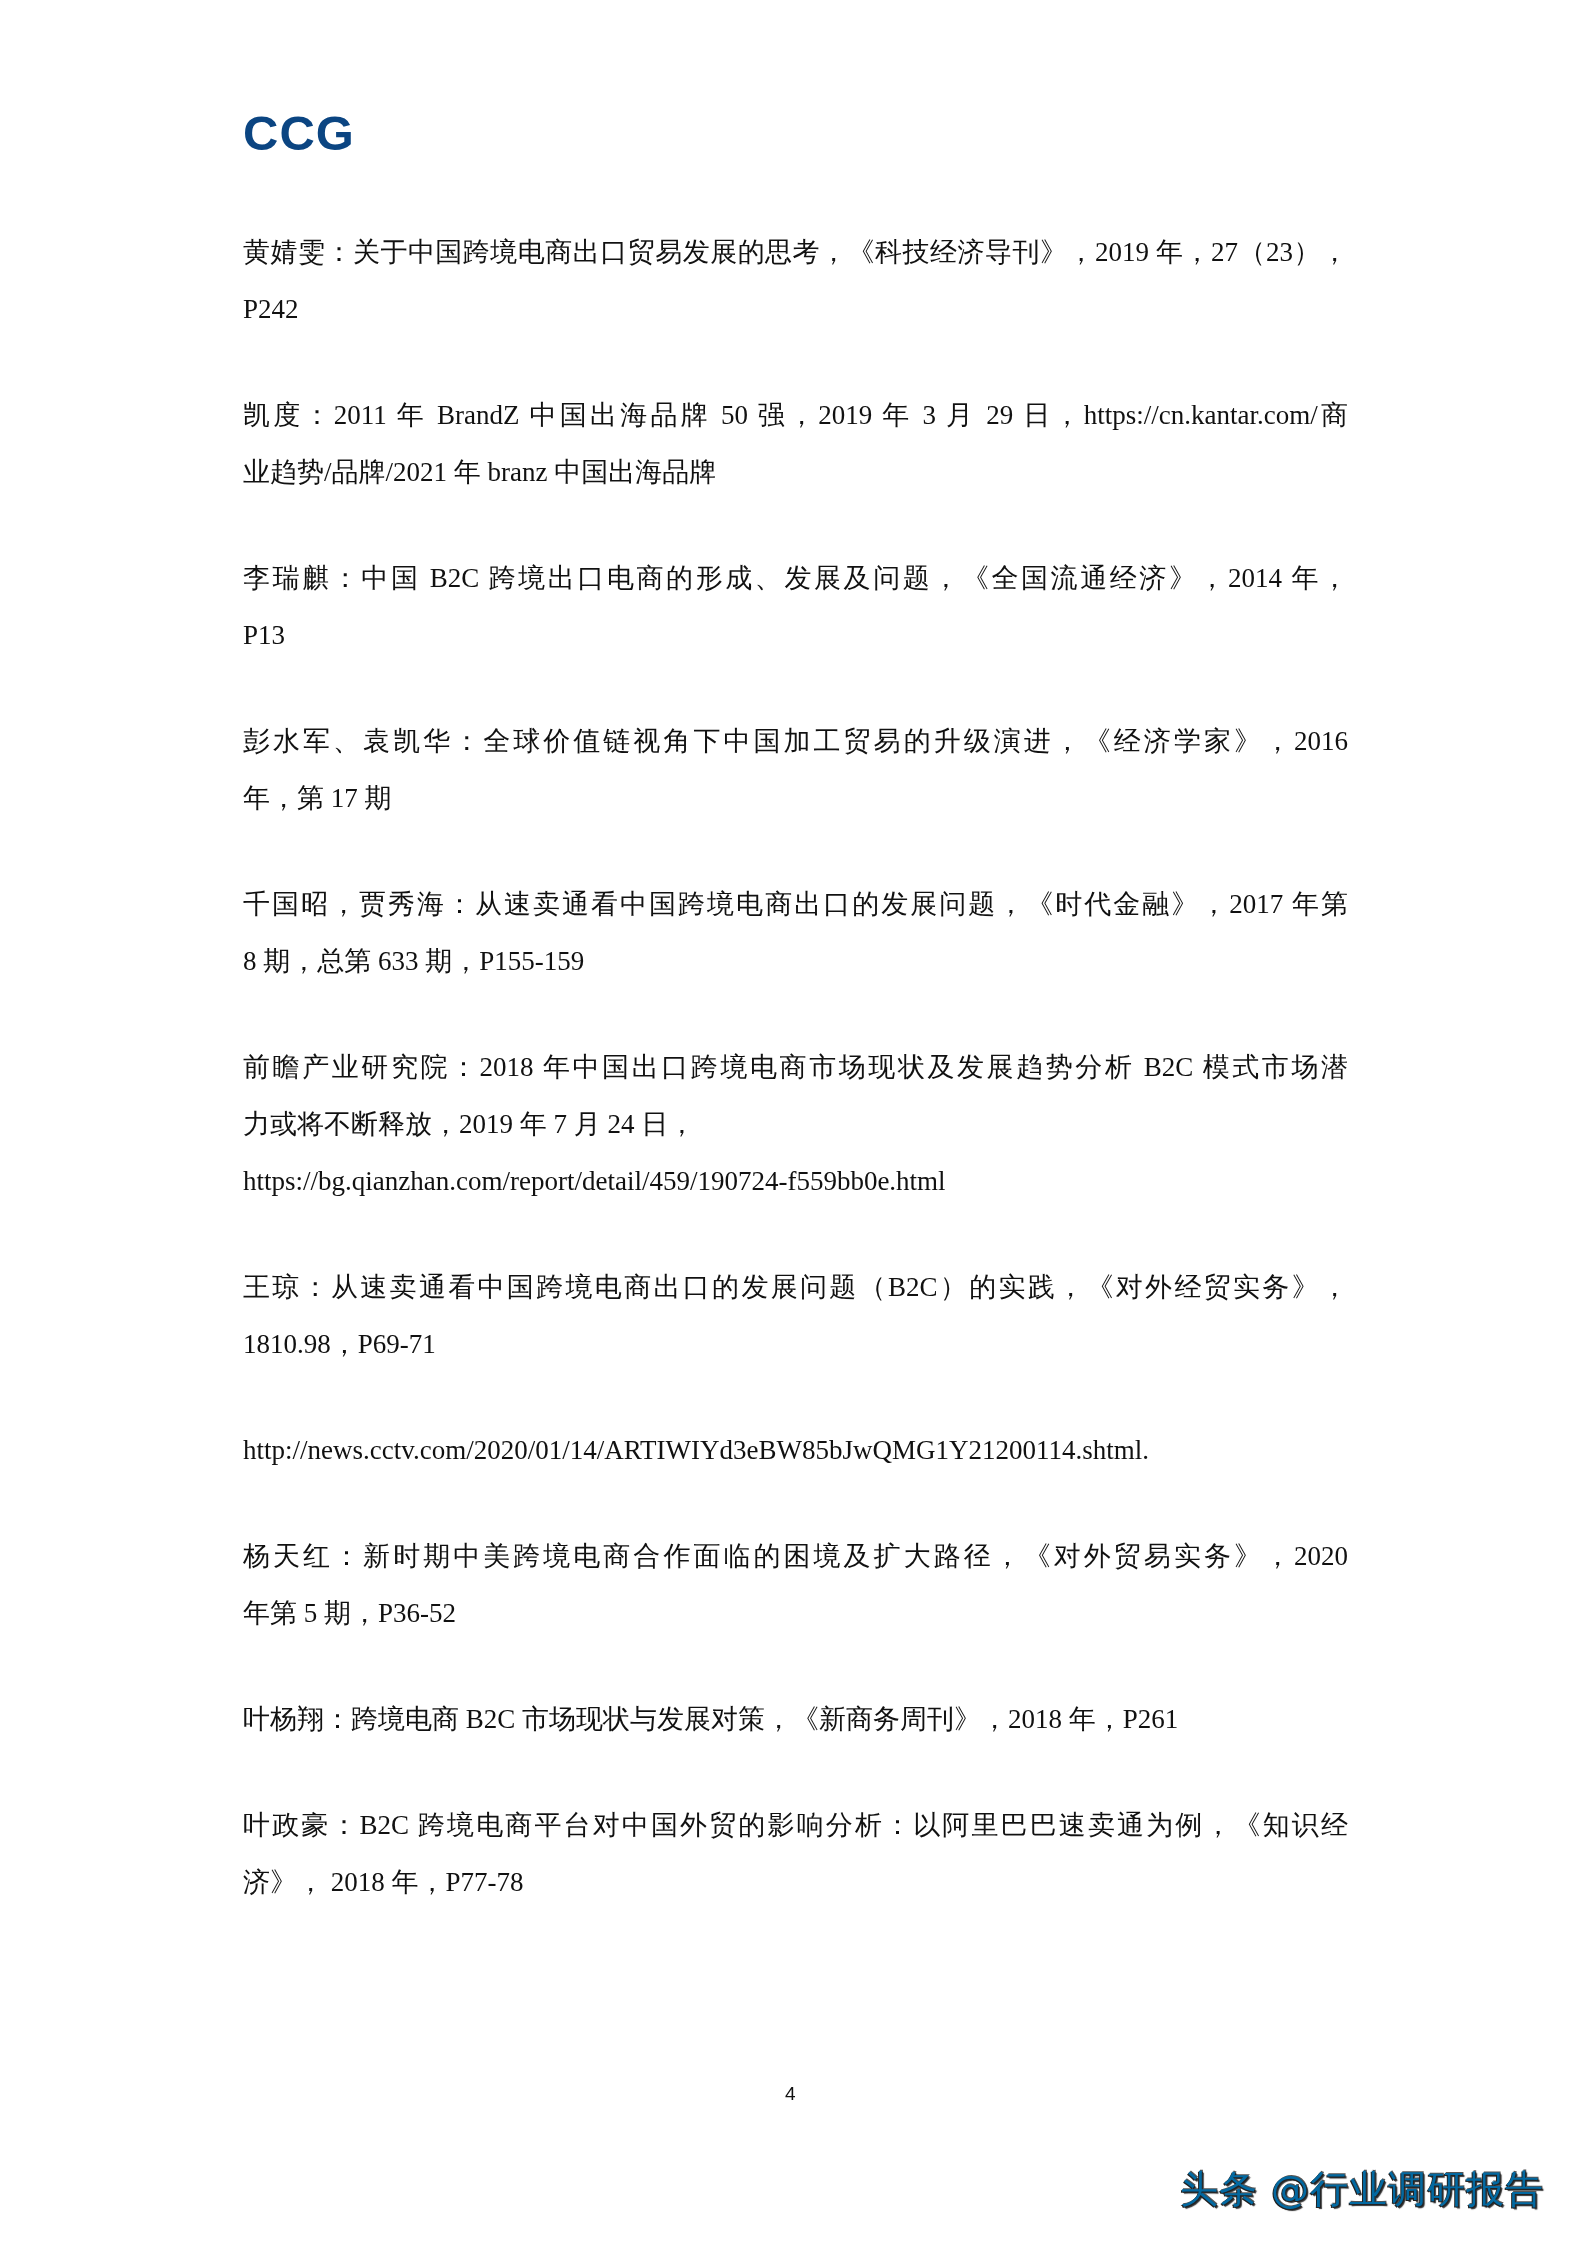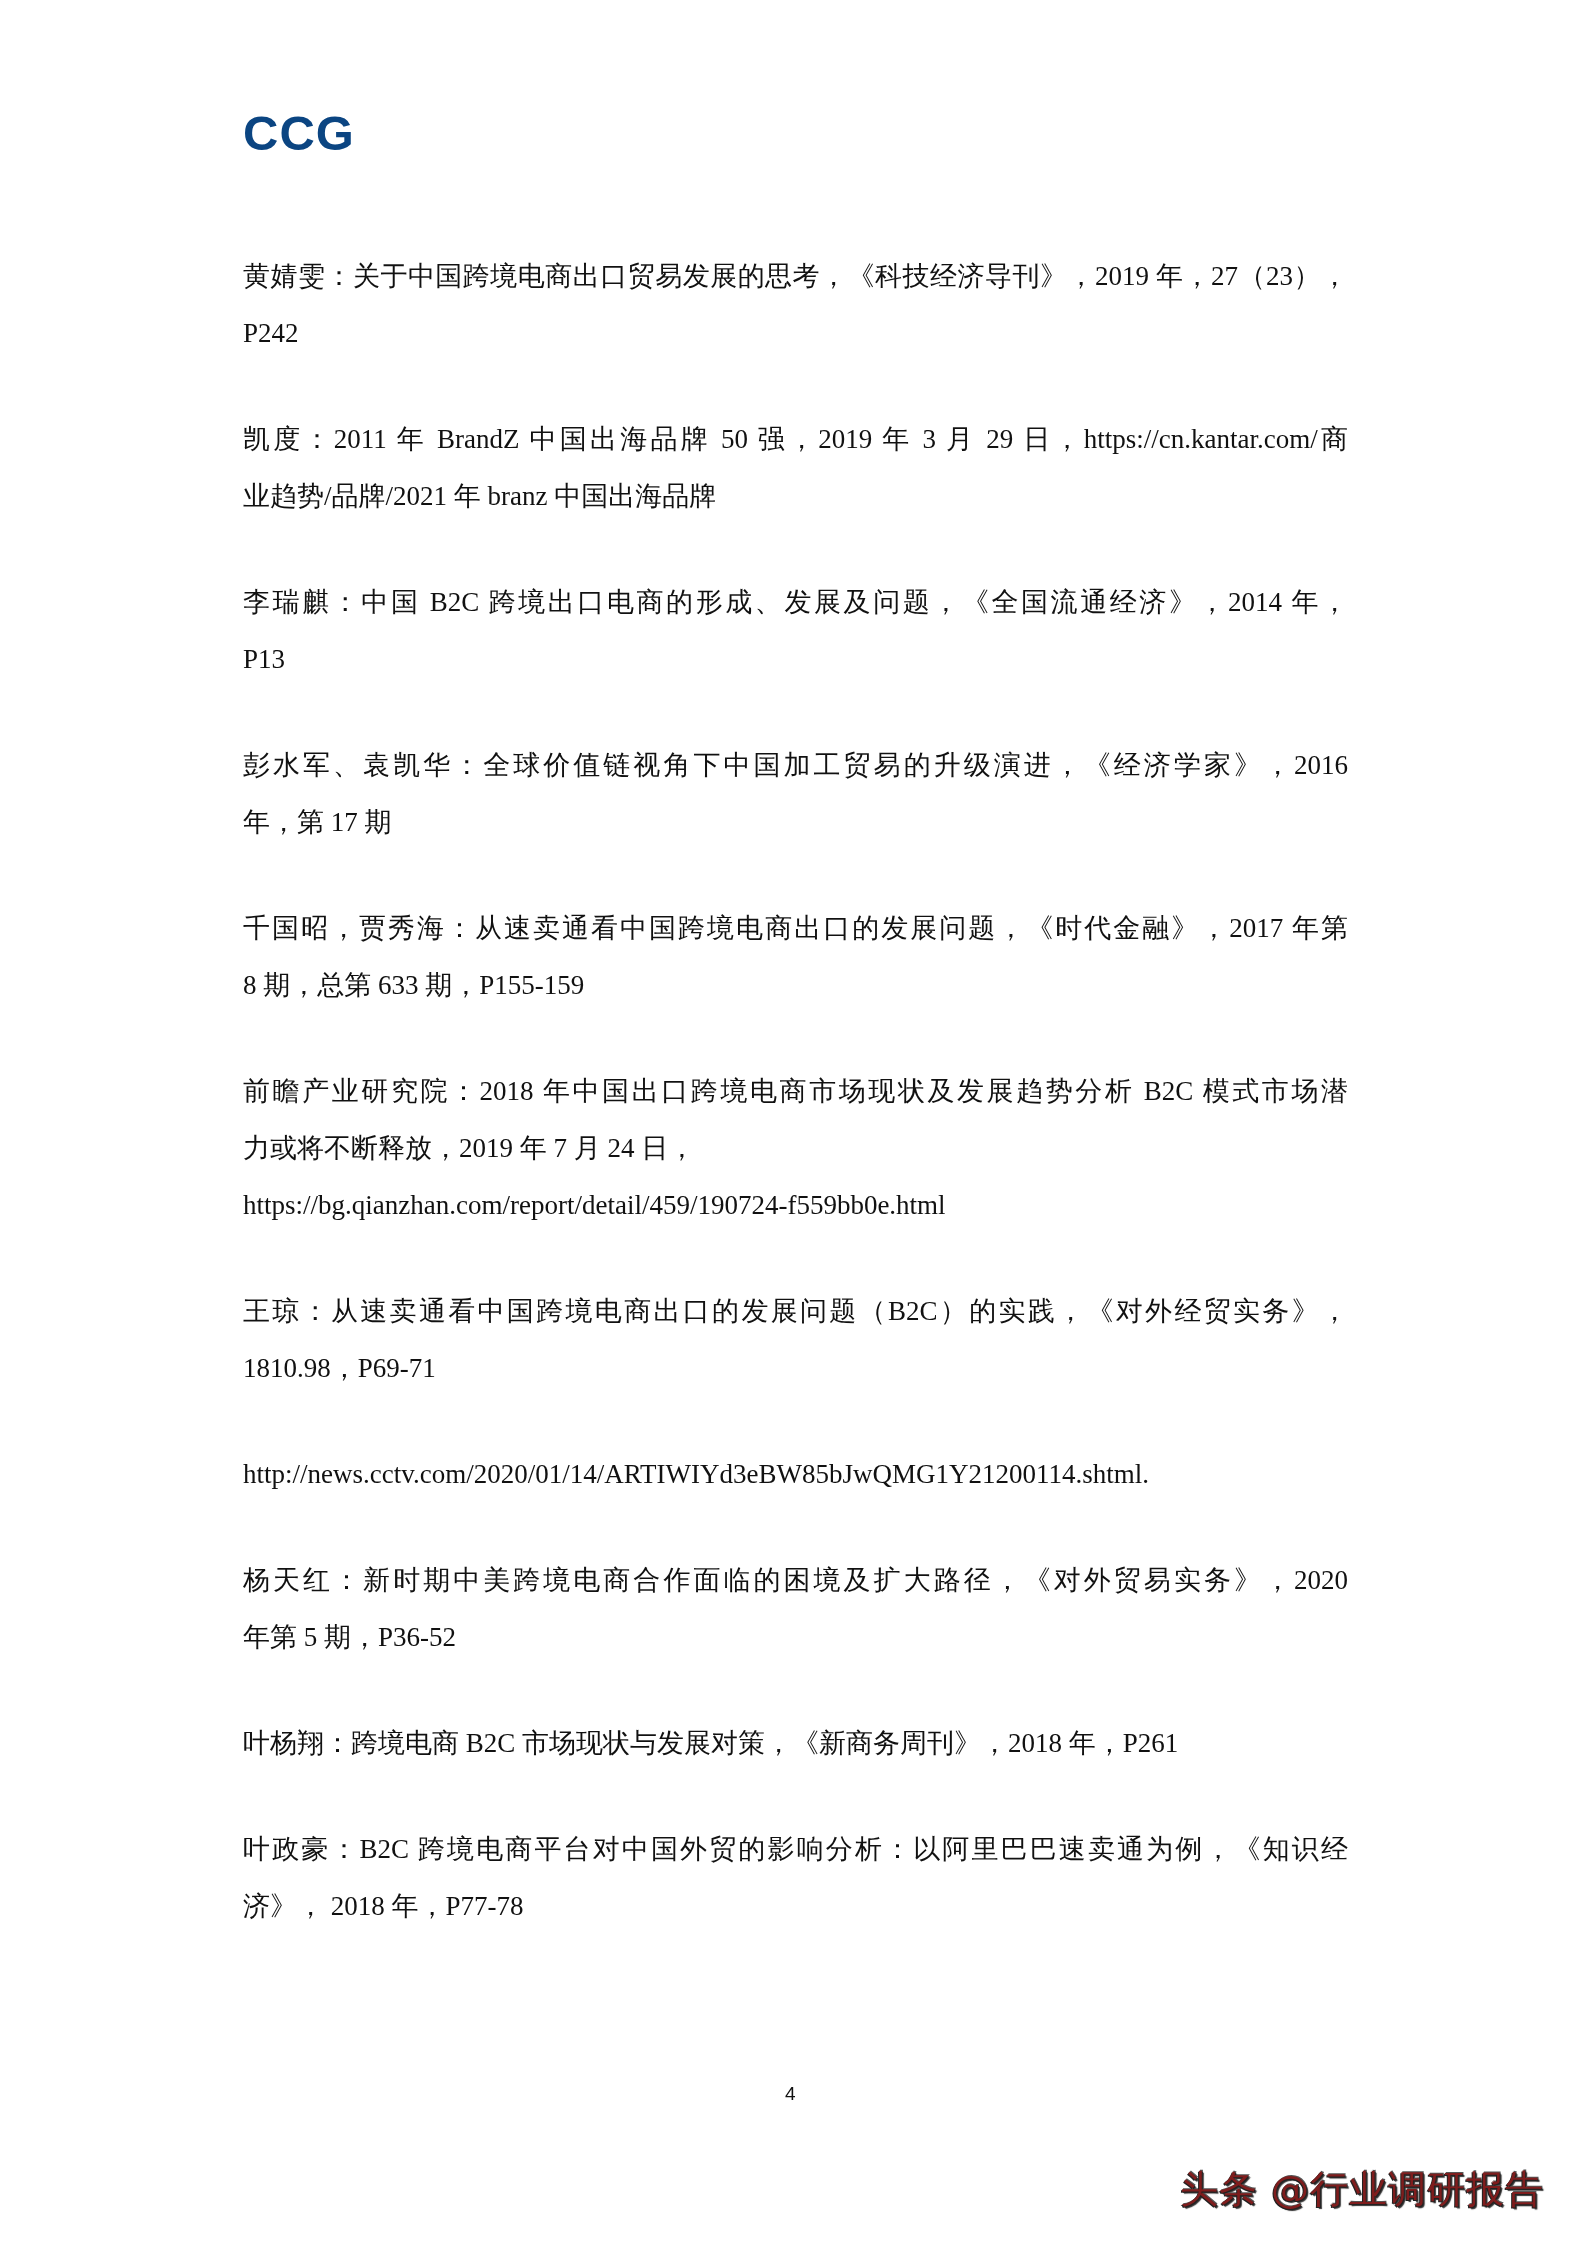--- a/index.html
+++ b/index.html
@@ -6,39 +6,39 @@
   body { width: 1586px; height: 2245px; position: relative; overflow: hidden; }
   .logo {
     position: absolute; left: 243px; top: 108px;
     font-family: "Liberation Sans", "DejaVu Sans", sans-serif;
     font-weight: bold; font-size: 48px; line-height: 52px;
     letter-spacing: 1px;
     transform: scaleX(1.02) scaleY(1.0);
     transform-origin: left top;
   }
   .refs {
-    position: absolute; left: 243px; top: 248px; width: 1105px;
+    position: absolute; left: 243px; top: 224px; width: 1105px;
     font-family: "Liberation Serif", "DejaVu Serif", serif;
     font-size: 27px; color: #111111;
   }
   .entry { margin: 0 0 49px 0; }
   .line {
     display: block; height: 57px; line-height: 57px;
     white-space: nowrap; overflow: visible;
   }
   .line.full { text-align: justify; text-align-last: justify; white-space: normal; }
   .page-number {
     position: absolute; left: 785px; top: 2083px;
     font-family: "Liberation Sans", "DejaVu Sans", sans-serif;
     font-size: 19px; color: #111111;
   }
   .watermark {
     position: absolute; left: 1180px; top: 2164px;
     font-family: "DejaVu Sans", sans-serif;
-    font-size: 38px; color: #7f1d1d; letter-spacing: 1px;
+    font-size: 38px; color: #0369a1; letter-spacing: 1px;
     text-shadow: 1px 1px 0 #222, -1px 1px 0 #222, 1px -1px 0 #555, 2px 2px 1px #333;
   }
 </style>
 </head>
 <body>
 
 <div class="logo" style="color: rgb(11, 69, 130);">CCG</div>
 
 <div class="refs">
 

